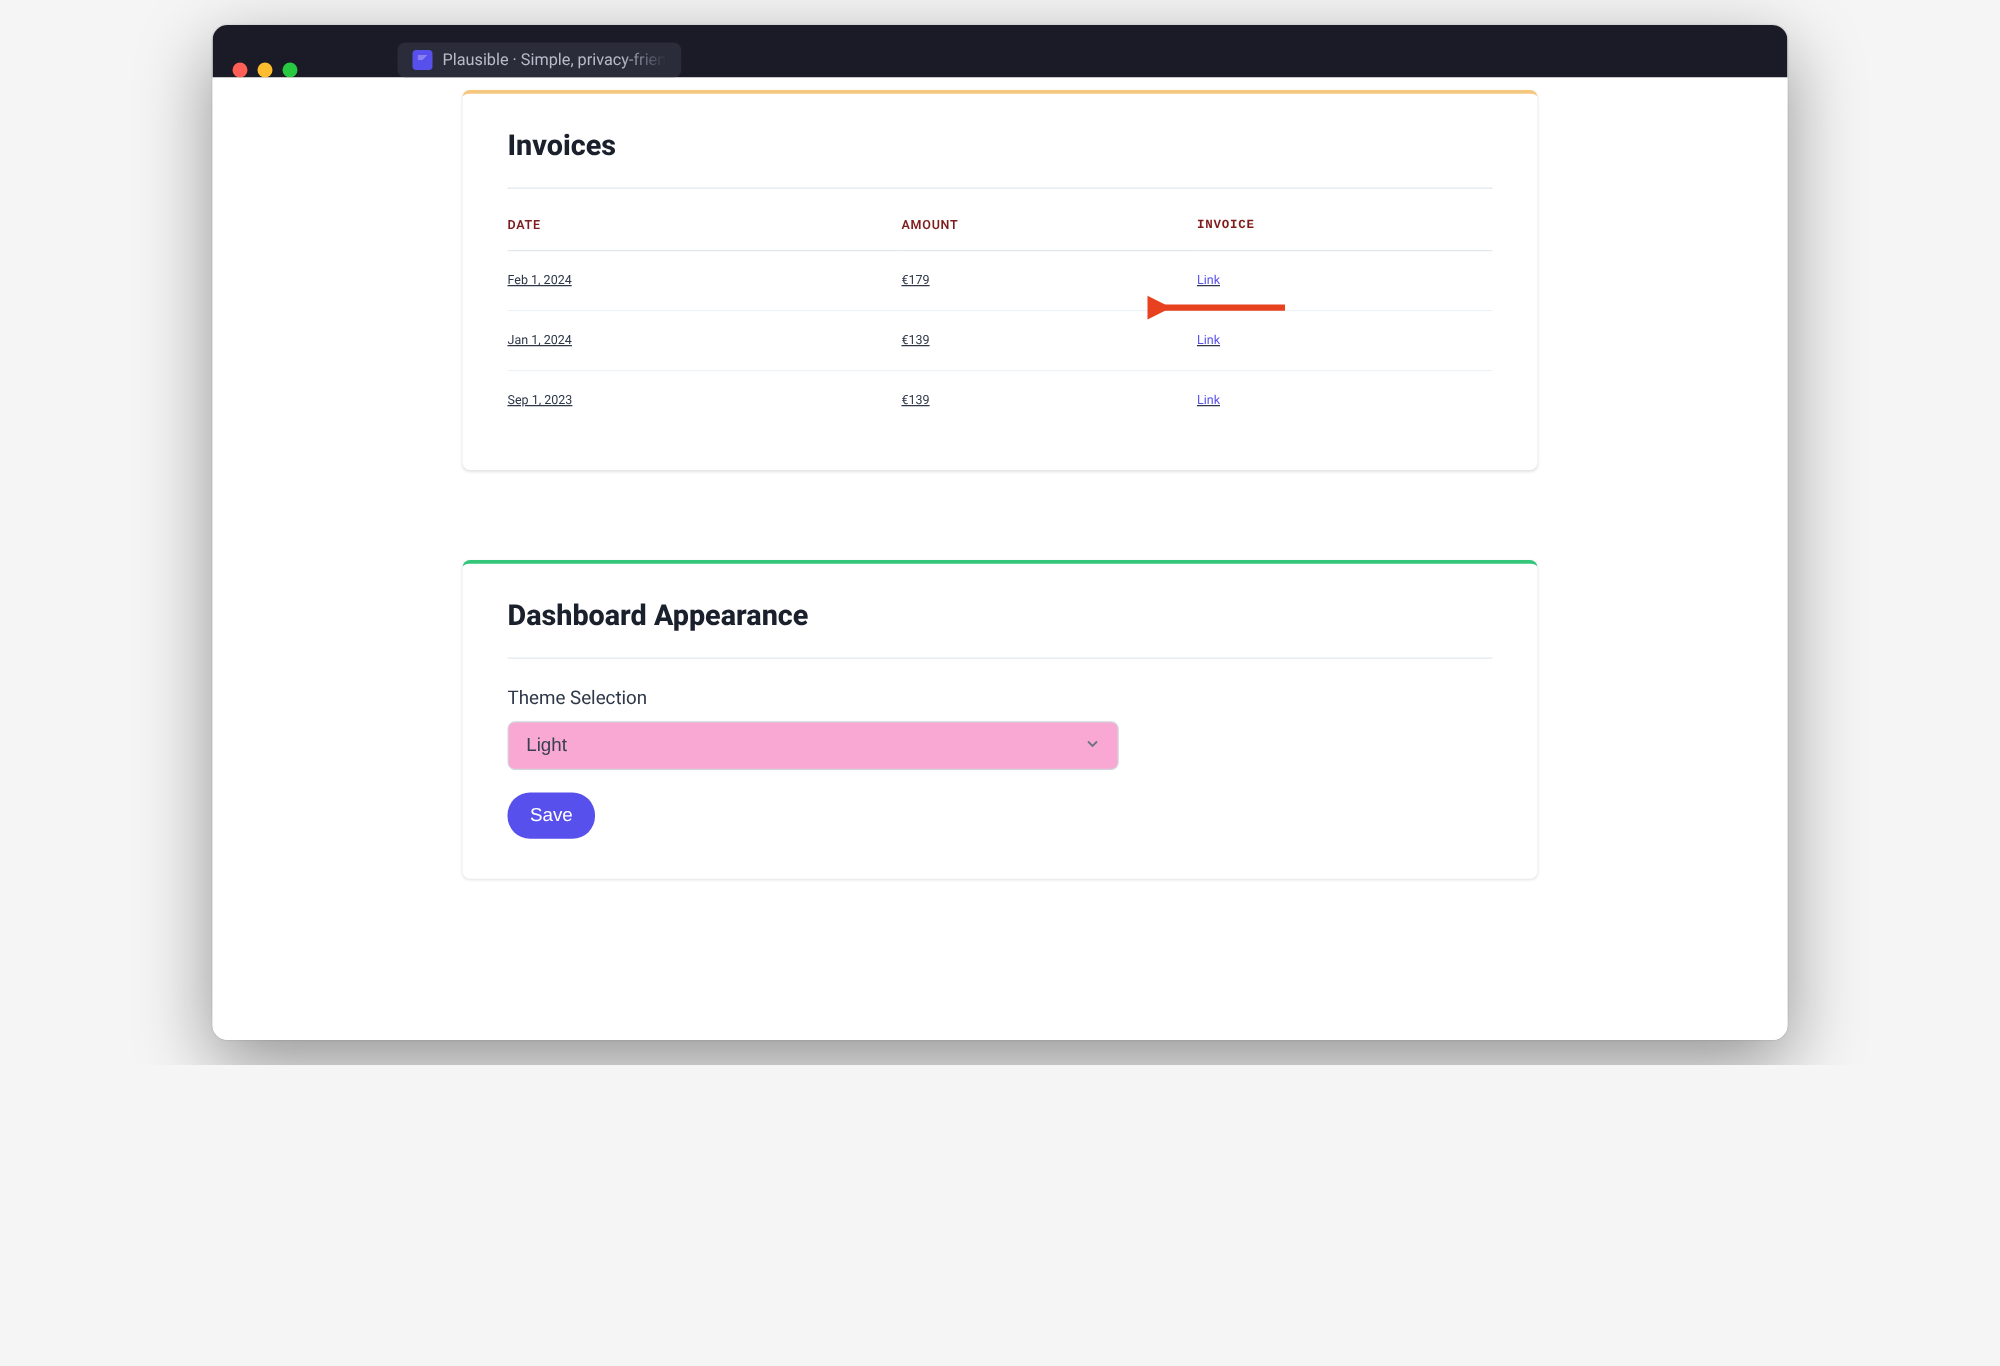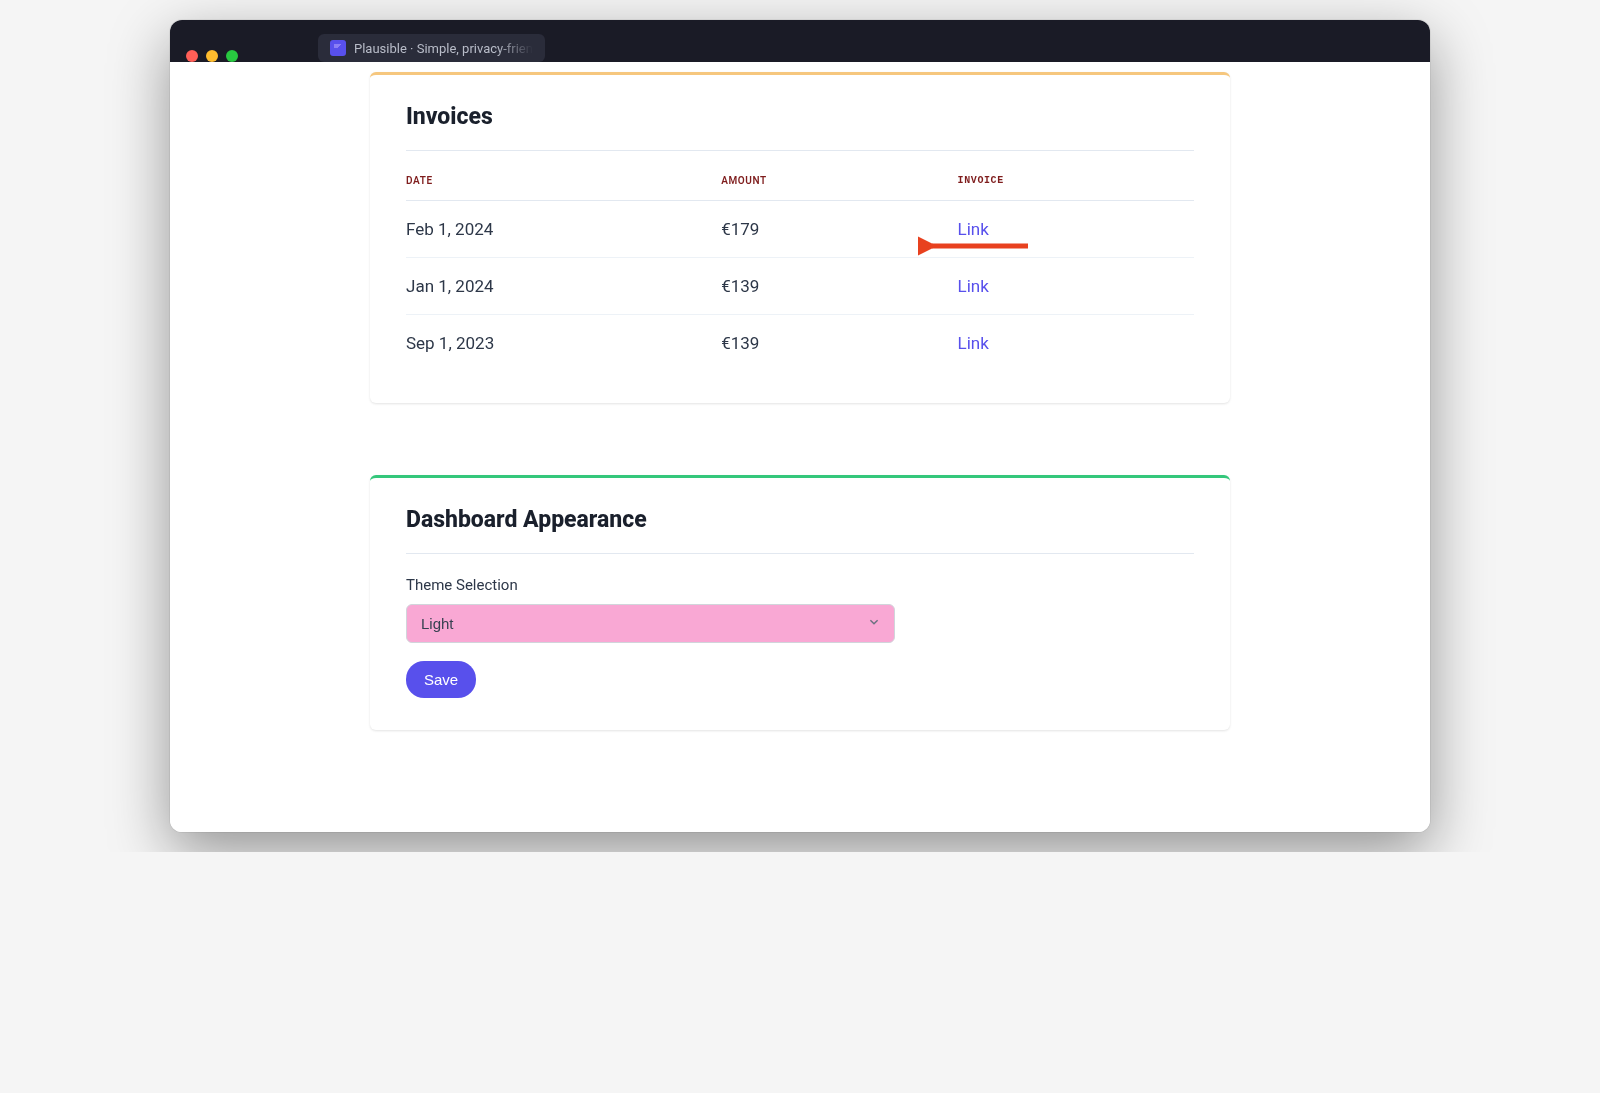--- a/index.html
+++ b/index.html
@@ -98,23 +98,24 @@
       text-align: left;
       font-size: 10px;
       font-weight: 600;
       letter-spacing: 0.06em;
       color: #7f1d1d;
       padding: 20px 0 14px 0;
       border-bottom: 1px solid #e2e8f0;
     }
     table.invoices td {
       padding: 18px 0;
-      font-size: 17px;
+      font-size: 10px;
       color: #2d3748;
       border-bottom: 1px solid #edf2f7;
+      text-decoration: underline;
     }
     table.invoices tr:last-child td { border-bottom: none; }
     table.invoices .col-date { width: 40%; }
     table.invoices .col-amount { width: 30%; }
     table.invoices .col-invoice { width: 30%; font-family: Liberation Mono, monospace; }
     .invoice-link { color: #5850ec; text-decoration: none; cursor: pointer; }
     .field-label {
       font-size: 15px;
       color: #2d3748;
       margin: 22px 0 10px 0;

